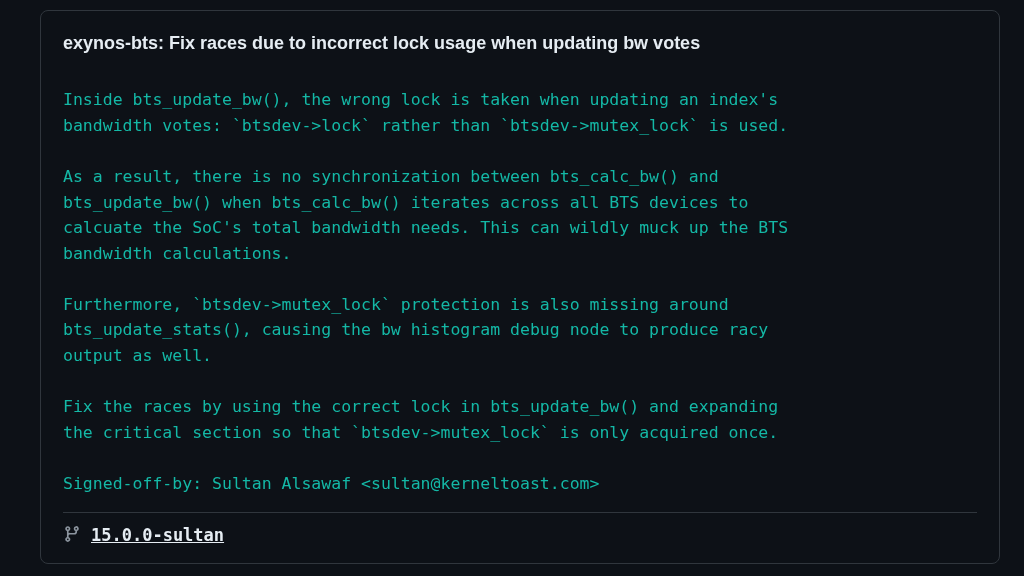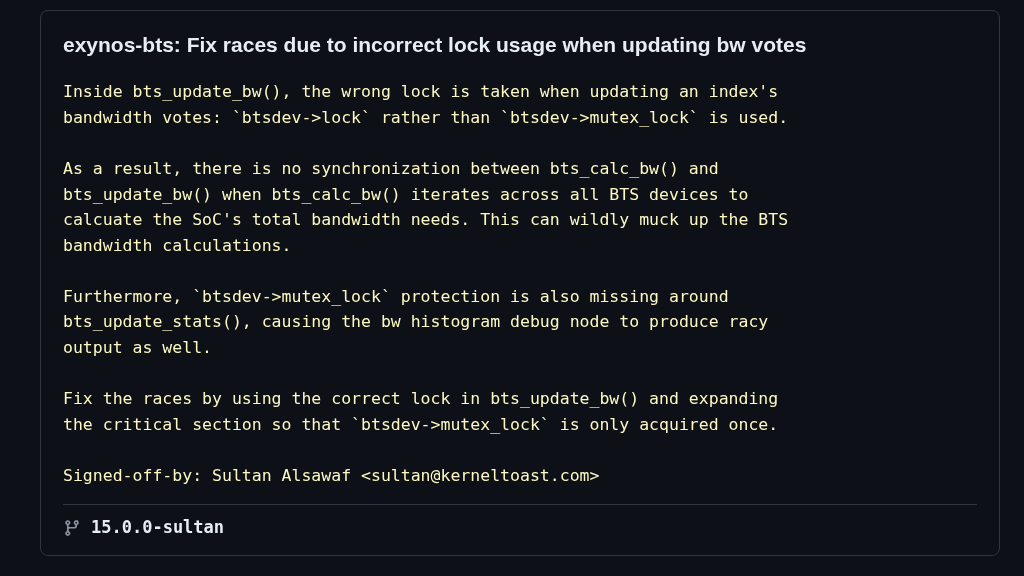--- a/index.html
+++ b/index.html
@@ -16,52 +16,53 @@
       overflow: hidden;
     }
     .commit-card {
       margin: 10px 24px 0 40px;
       background-color: #0d1117;
       border: 1px solid #30363d;
       border-radius: 8px;
       padding: 20px 22px 18px 22px;
     }
     .commit-title {
-      font-size: 21px;
+      font-size: 18px;
       font-weight: 700;
       color: #e6edf3;
-      margin-bottom: 20px;
+      margin-bottom: 32px;
       line-height: 1.35;
     }
     .commit-body {
       font-family: ui-monospace, SFMono-Regular, "SF Mono", Menlo, Consolas, monospace;
       font-size: 16.5px;
       line-height: 1.55;
-      color: #fef9c3;
+      color: #14b8a6;
       white-space: pre-wrap;
       font-weight: 500;
     }
     .divider {
       border: none;
       border-top: 1px solid #30363d;
       margin: 16px 0 12px 0;
     }
     .refs {
       display: flex;
       flex-direction: column;
       gap: 6px;
     }
     .ref-line {
       display: flex;
-      align-items: flex-end;
+      align-items: flex-start;
       gap: 10px;
       font-family: ui-monospace, SFMono-Regular, "SF Mono", Menlo, Consolas, monospace;
       font-size: 17px;
       font-weight: 600;
       color: #e6edf3;
+      text-decoration: underline;
     }
     .icon-svg {
       width: 18px;
       height: 18px;
       fill: #8b949e;
       flex-shrink: 0;
     }
   </style>
 </head>
 <body>

